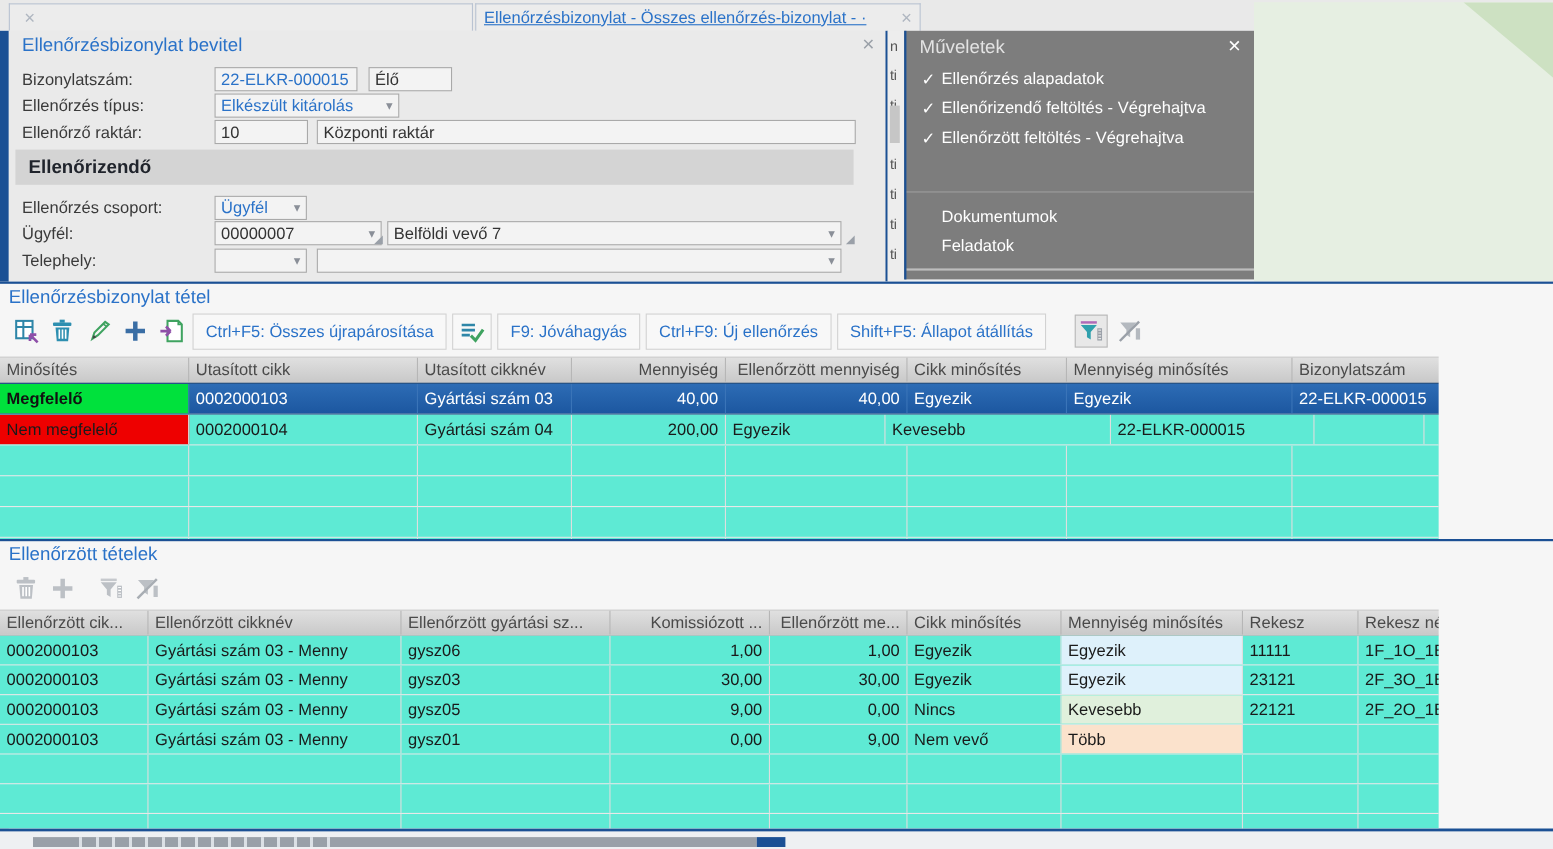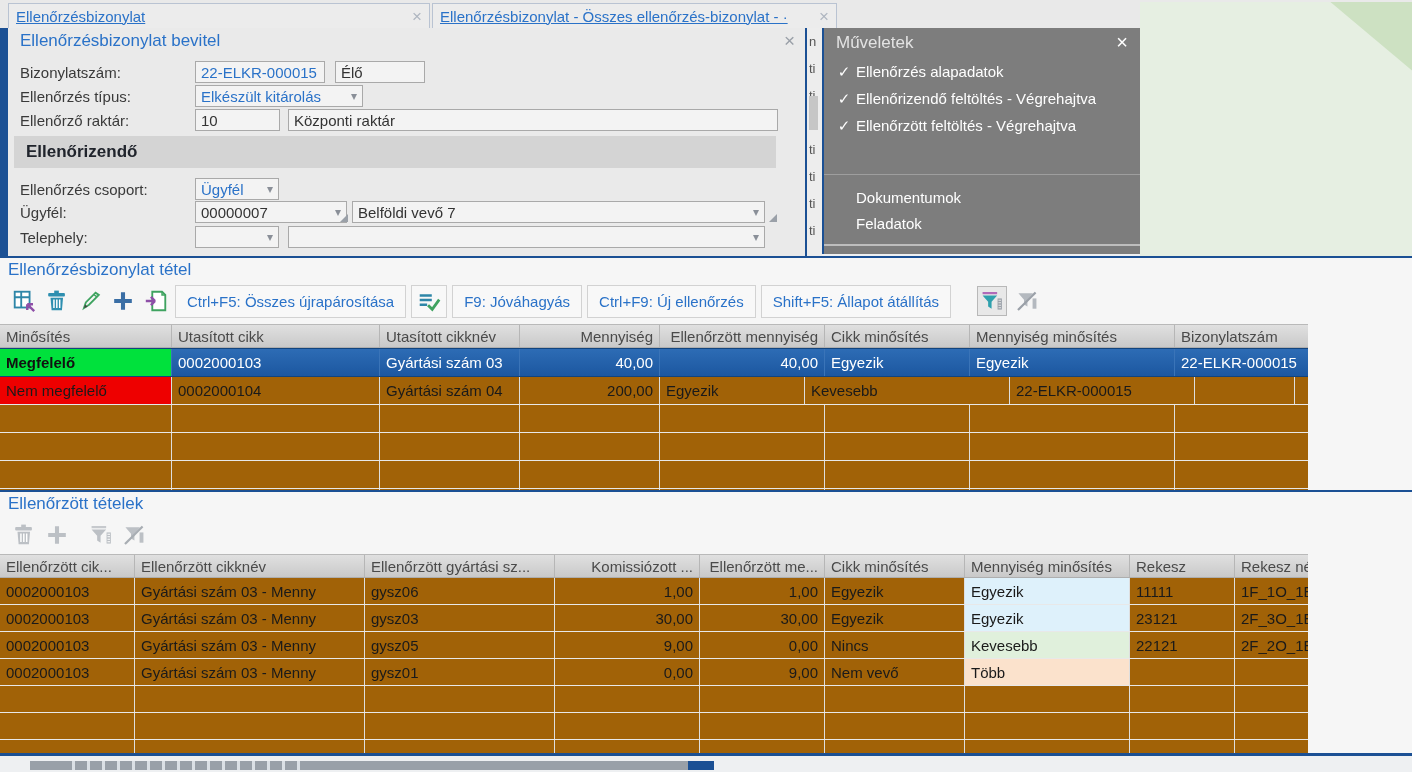--- a/index.html
+++ b/index.html
@@ -63,60 +63,59 @@
         background:#e8e8e8;border:1px solid #b8b8b8;box-sizing:border-box}
   .fbtn.off{background:transparent;border:none}
   
   .grid{position:absolute;left:0;width:1308px;overflow:hidden}
   .grid1{top:66px;height:168px}
   .grid2{top:62px;height:201px}
   .g-head{display:flex;height:22px;background:linear-gradient(#e0e0e0,#c9c9c9);
           border-top:1px solid #b9b9b9;border-bottom:1px solid #aeaeae;overflow:hidden}
   .g-hcell{box-sizing:border-box;padding:0 6px;font-size:15px;color:#4a4a4a;border-right:1px solid #b6b6b6;
            display:flex;align-items:center;white-space:nowrap;overflow:hidden;flex:none}
-  .g-row{display:flex;background:#a16207;border-bottom:1px solid #e8e8e8;overflow:hidden}
+  .g-row{display:flex;background:#5eead4;border-bottom:1px solid #e8e8e8;overflow:hidden}
   .g-cell{box-sizing:border-box;padding:0 6px;font-size:15px;color:#1a1a1a;border-right:1px solid #dedede;
           display:flex;align-items:center;white-space:nowrap;overflow:hidden;flex:none}
   .ar{justify-content:flex-end}
   .sel{background:linear-gradient(#2d6cb5,#1c57a0);border-top:1px solid #12447e;border-bottom:1px solid #12447e}
   .sel .g-cell{color:#fff;border-right-color:#3a74b8}
   .sel .g-cell.colored{color:#111}
   
   .statusbar{position:absolute;left:0;top:756px;width:1412px;height:16px;background:#eef0f2}
   .sb-thumb{position:absolute;left:30px;top:5px;width:658px;height:9px;background:#99a0a8}
   .sb-marks{position:absolute;left:60px;top:5px;width:250px;height:9px;
             background:repeating-linear-gradient(90deg,transparent 0 12px,#dbe0e5 12px 15px)}
   .sb-blue{position:absolute;left:688px;top:5px;width:26px;height:9px;background:#1b5094}
 </style>
 </head>
 <body>
 
 <div class="tabbar">
   <div class="tab" style="left:8px;width:422px">
-    <span class="tab-label">Ellenőrzésbizonylat</span>
     <span class="tab-x">×</span>
   </div>
   <div class="tab" style="left:432px;width:405px">
     <span class="tab-label">Ellenőrzésbizonylat - Összes ellenőrzés-bizonylat - ·</span>
     <span class="tab-x">×</span>
   </div>
 </div>
 
 <div class="frame-left"></div>
 <div class="frame-bottom"></div>
 
 <div class="dialog">
   <div class="d-title">Ellenőrzésbizonylat bevitel</div>
   <div class="d-x">×</div>
 
   <div class="flabel" style="left:12px;top:36px">Bizonylatszám:</div>
   <div class="field blue" style="left:187px;top:33px;width:130px">
     <span>22-ELKR-000015</span>
   </div>
-  <div class="field" style="left:327px;top:33px;width:90px">
+  <div class="field" style="left:327px;top:33px;width:76px">
     <span>Élő</span>
   </div>
 
   <div class="flabel" style="left:12px;top:60px">Ellenőrzés típus:</div>
   <div class="field blue" style="left:187px;top:57px;width:168px">
     <span>Elkészült kitárolás</span>
     <span class="dd">▾</span>
   </div>
 
   <div class="flabel" style="left:12px;top:84px">Ellenőrző raktár:</div>

